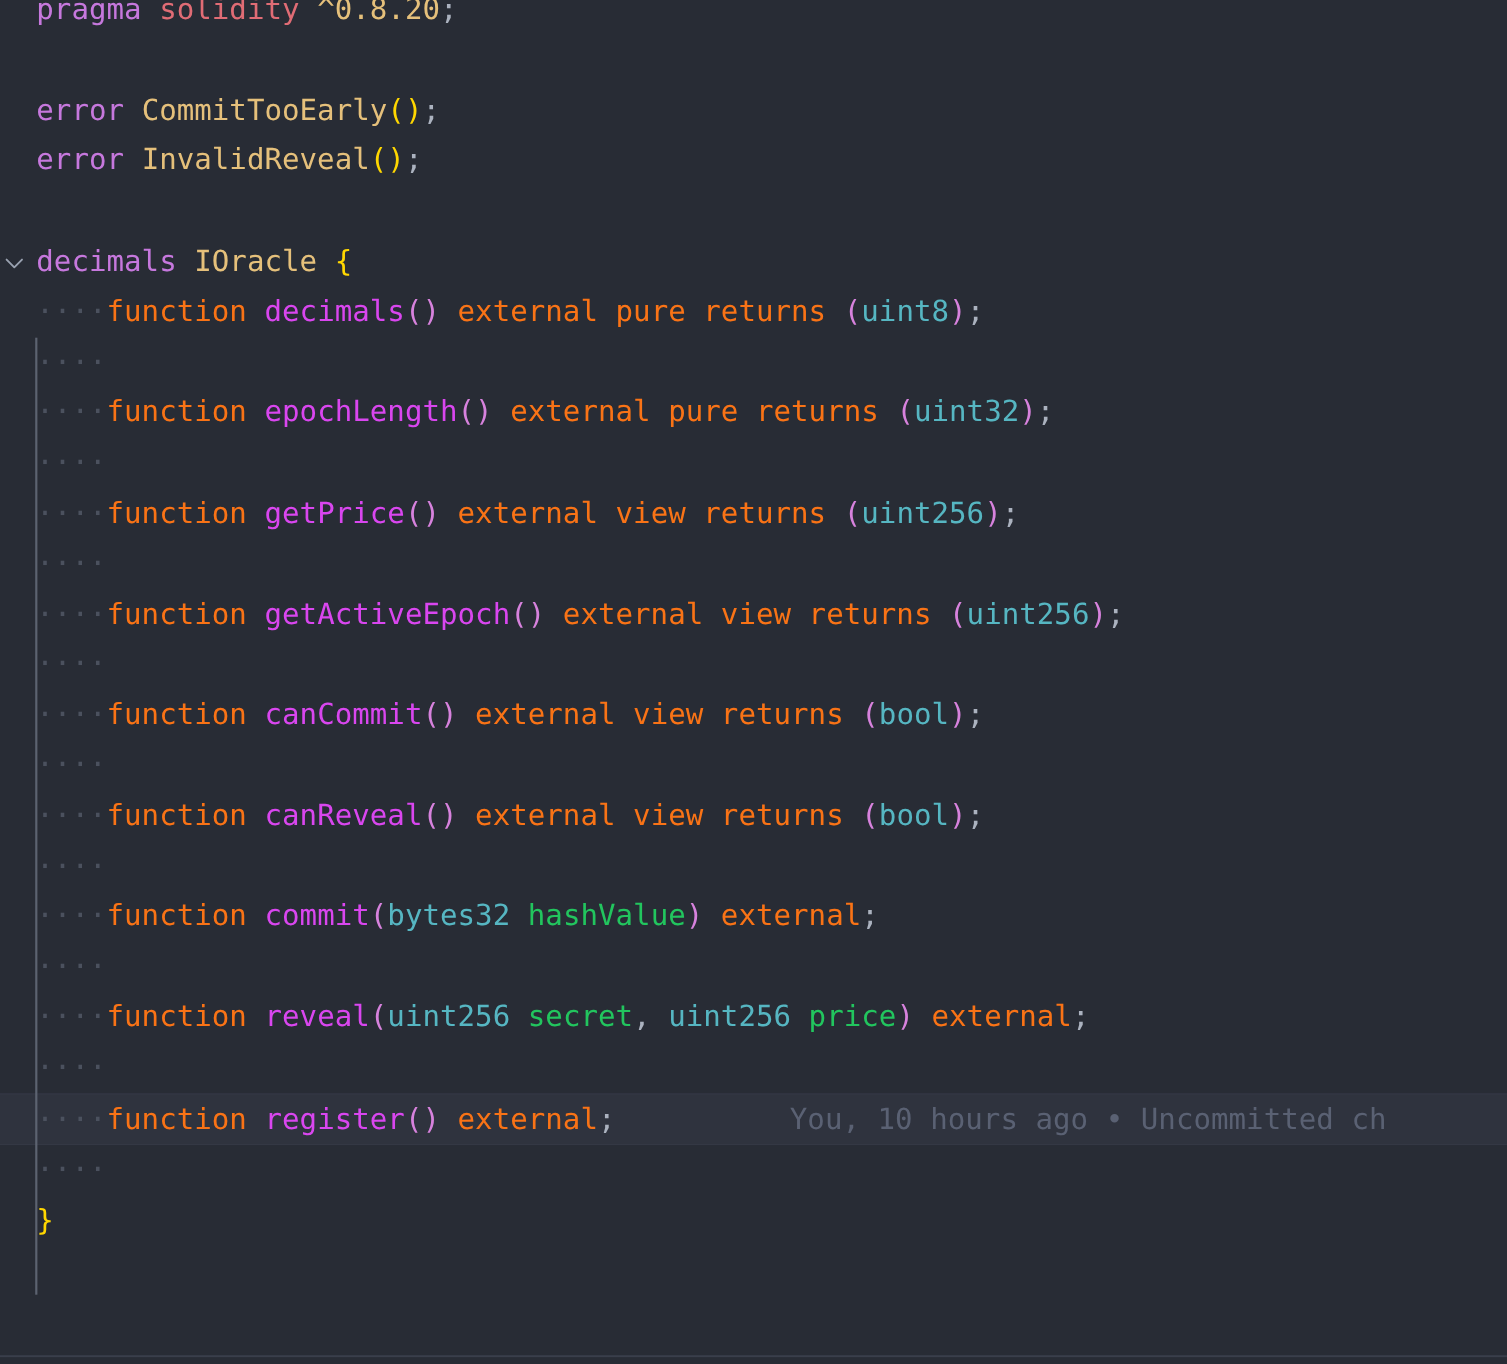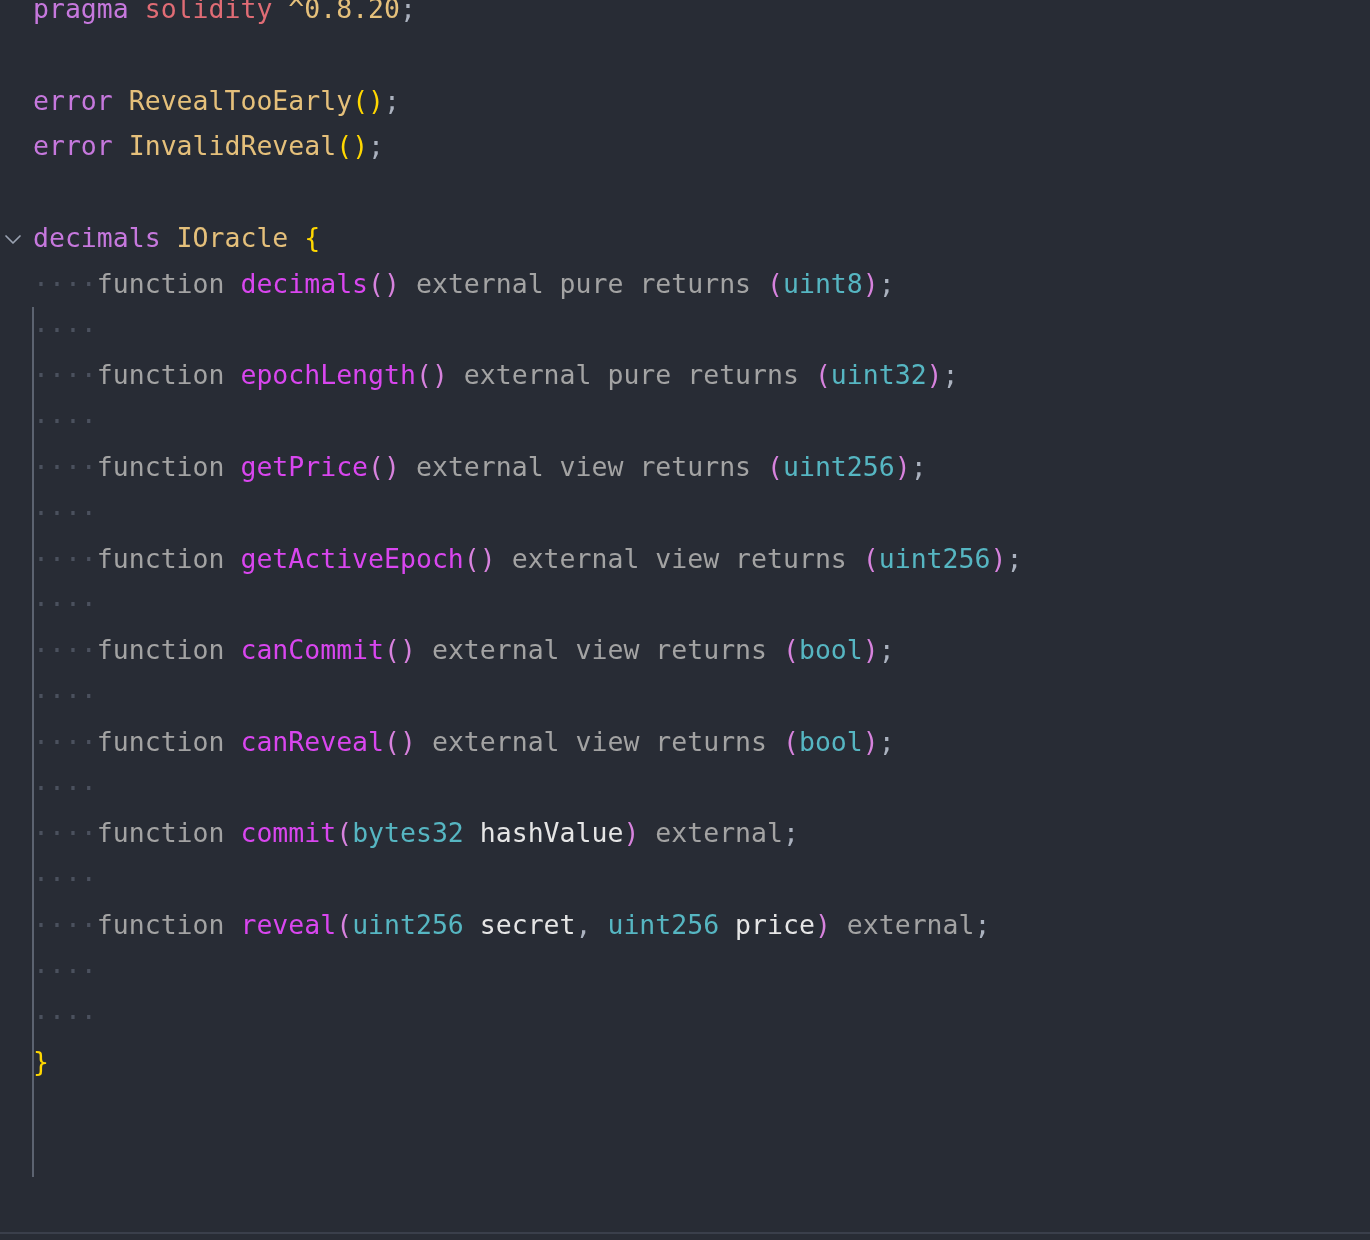--- a/index.html
+++ b/index.html
@@ -77,27 +77,27 @@
     width: 2px;
     background: #5c6370;
     z-index: 1;
   }
 
   
   .ws { color: #4b515e; }
 
   
   .t-keyword     { color: #c678dd; }   
-  .t-kw2         { color: #a3a3a3; text-align: center; }   
+  .t-kw2         { color: #f97316; text-align: center; }   
   .t-lib         { color: #e06c75; }   
   .t-version     { color: #e5c07b; }   
   .t-type-name   { color: #e5c07b; }   
   .t-func        { color: #d946ef; }   
   .t-type        { color: #56b6c2; text-align: right; }   
-  .t-param       { color: #e5e5e5; }   
+  .t-param       { color: #22c55e; }   
   .t-punc        { color: #abb2bf; }   
   .t-paren-pink  { color: #d782dd; }
   .t-bracket-0   { color: #ffd700; }
 
   
   .blame {
     position: absolute;
     left: 718px;
     top: 0;
     height: 45.8px;
@@ -129,21 +129,21 @@
     background: #282c35;
   }
 </style>
 </head>
 <body>
 
 <div id="editor">
   <div class="code-area">
       <div class="line"><div class="line-inner"><span class="t-keyword">pragma</span><span class="t-punc"> </span><span class="t-lib">solidity</span><span class="t-punc"> </span><span class="t-version">^0.8.20</span><span class="t-punc">;</span></div></div>
       <div class="line"><div class="line-inner"></div></div>
-      <div class="line"><div class="line-inner"><span class="t-keyword">error</span><span class="t-punc"> </span><span class="t-type-name">RevealTooEarly</span><span class="t-bracket-0">()</span><span class="t-punc">;</span></div></div>
+      <div class="line"><div class="line-inner"><span class="t-keyword">error</span><span class="t-punc"> </span><span class="t-type-name">CommitTooEarly</span><span class="t-bracket-0">()</span><span class="t-punc">;</span></div></div>
       <div class="line"><div class="line-inner"><span class="t-keyword">error</span><span class="t-punc"> </span><span class="t-type-name">InvalidReveal</span><span class="t-bracket-0">()</span><span class="t-punc">;</span></div></div>
       <div class="line"><div class="line-inner"></div></div>
       <div class="line"><span class="fold-chevron"><svg width="22" height="22" viewBox="0 0 22 22">
             <path d="M4 8 L11 15 L18 8" fill="none" stroke="#9aa2b1" stroke-width="1.7" stroke-linecap="round" stroke-linejoin="round"></path>
           </svg></span><div class="line-inner"><span class="t-keyword">decimals</span><span class="t-punc"> </span><span class="t-type-name">IOracle</span><span class="t-punc"> </span><span class="t-bracket-0">{</span></div></div>
       <div class="line"><div class="line-inner"><span class="ws">····</span><span class="t-kw2">function</span><span class="t-punc"> </span><span class="t-func">decimals</span><span class="t-paren-pink">()</span><span class="t-punc"> </span><span class="t-kw2">external</span><span class="t-punc"> </span><span class="t-kw2">pure</span><span class="t-punc"> </span><span class="t-kw2">returns</span><span class="t-punc"> </span><span class="t-paren-pink">(</span><span class="t-type">uint8</span><span class="t-paren-pink">)</span><span class="t-punc">;</span></div></div>
       <div class="line"><div class="line-inner"><span class="ws">····</span></div></div>
       <div class="line"><div class="line-inner"><span class="ws">····</span><span class="t-kw2">function</span><span class="t-punc"> </span><span class="t-func">epochLength</span><span class="t-paren-pink">()</span><span class="t-punc"> </span><span class="t-kw2">external</span><span class="t-punc"> </span><span class="t-kw2">pure</span><span class="t-punc"> </span><span class="t-kw2">returns</span><span class="t-punc"> </span><span class="t-paren-pink">(</span><span class="t-type">uint32</span><span class="t-paren-pink">)</span><span class="t-punc">;</span></div></div>
       <div class="line"><div class="line-inner"><span class="ws">····</span></div></div>
       <div class="line"><div class="line-inner"><span class="ws">····</span><span class="t-kw2">function</span><span class="t-punc"> </span><span class="t-func">getPrice</span><span class="t-paren-pink">()</span><span class="t-punc"> </span><span class="t-kw2">external</span><span class="t-punc"> </span><span class="t-kw2">view</span><span class="t-punc"> </span><span class="t-kw2">returns</span><span class="t-punc"> </span><span class="t-paren-pink">(</span><span class="t-type">uint256</span><span class="t-paren-pink">)</span><span class="t-punc">;</span></div></div>
@@ -151,19 +151,20 @@
       <div class="line"><div class="line-inner"><span class="ws">····</span><span class="t-kw2">function</span><span class="t-punc"> </span><span class="t-func">getActiveEpoch</span><span class="t-paren-pink">()</span><span class="t-punc"> </span><span class="t-kw2">external</span><span class="t-punc"> </span><span class="t-kw2">view</span><span class="t-punc"> </span><span class="t-kw2">returns</span><span class="t-punc"> </span><span class="t-paren-pink">(</span><span class="t-type">uint256</span><span class="t-paren-pink">)</span><span class="t-punc">;</span></div></div>
       <div class="line"><div class="line-inner"><span class="ws">····</span></div></div>
       <div class="line"><div class="line-inner"><span class="ws">····</span><span class="t-kw2">function</span><span class="t-punc"> </span><span class="t-func">canCommit</span><span class="t-paren-pink">()</span><span class="t-punc"> </span><span class="t-kw2">external</span><span class="t-punc"> </span><span class="t-kw2">view</span><span class="t-punc"> </span><span class="t-kw2">returns</span><span class="t-punc"> </span><span class="t-paren-pink">(</span><span class="t-type">bool</span><span class="t-paren-pink">)</span><span class="t-punc">;</span></div></div>
       <div class="line"><div class="line-inner"><span class="ws">····</span></div></div>
       <div class="line"><div class="line-inner"><span class="ws">····</span><span class="t-kw2">function</span><span class="t-punc"> </span><span class="t-func">canReveal</span><span class="t-paren-pink">()</span><span class="t-punc"> </span><span class="t-kw2">external</span><span class="t-punc"> </span><span class="t-kw2">view</span><span class="t-punc"> </span><span class="t-kw2">returns</span><span class="t-punc"> </span><span class="t-paren-pink">(</span><span class="t-type">bool</span><span class="t-paren-pink">)</span><span class="t-punc">;</span></div></div>
       <div class="line"><div class="line-inner"><span class="ws">····</span></div></div>
       <div class="line"><div class="line-inner"><span class="ws">····</span><span class="t-kw2">function</span><span class="t-punc"> </span><span class="t-func">commit</span><span class="t-paren-pink">(</span><span class="t-type">bytes32</span><span class="t-punc"> </span><span class="t-param">hashValue</span><span class="t-paren-pink">)</span><span class="t-punc"> </span><span class="t-kw2">external</span><span class="t-punc">;</span></div></div>
       <div class="line"><div class="line-inner"><span class="ws">····</span></div></div>
       <div class="line"><div class="line-inner"><span class="ws">····</span><span class="t-kw2">function</span><span class="t-punc"> </span><span class="t-func">reveal</span><span class="t-paren-pink">(</span><span class="t-type">uint256</span><span class="t-punc"> </span><span class="t-param">secret</span><span class="t-punc">, </span><span class="t-type">uint256</span><span class="t-punc"> </span><span class="t-param">price</span><span class="t-paren-pink">)</span><span class="t-punc"> </span><span class="t-kw2">external</span><span class="t-punc">;</span></div></div>
       <div class="line"><div class="line-inner"><span class="ws">····</span></div></div>
+      <div class="line current"><div class="line-inner"><span class="ws">····</span><span class="t-kw2">function</span><span class="t-punc"> </span><span class="t-func">register</span><span class="t-paren-pink">()</span><span class="t-punc"> </span><span class="t-kw2">external</span><span class="t-punc">;</span></div><span class="blame">You, 10 hours ago • Uncommitted ch</span></div>
       <div class="line"><div class="line-inner"><span class="ws">····</span></div></div>
       <div class="line"><div class="line-inner"><span class="t-bracket-0">}</span></div></div>
       <div class="indent-guide" style="top: 320.6px; height: 870.2px;"></div>
     </div>
   <div class="bottom-divider"></div>
   <div class="bottom-strip"></div>
 </div>
 
 </body></html>

